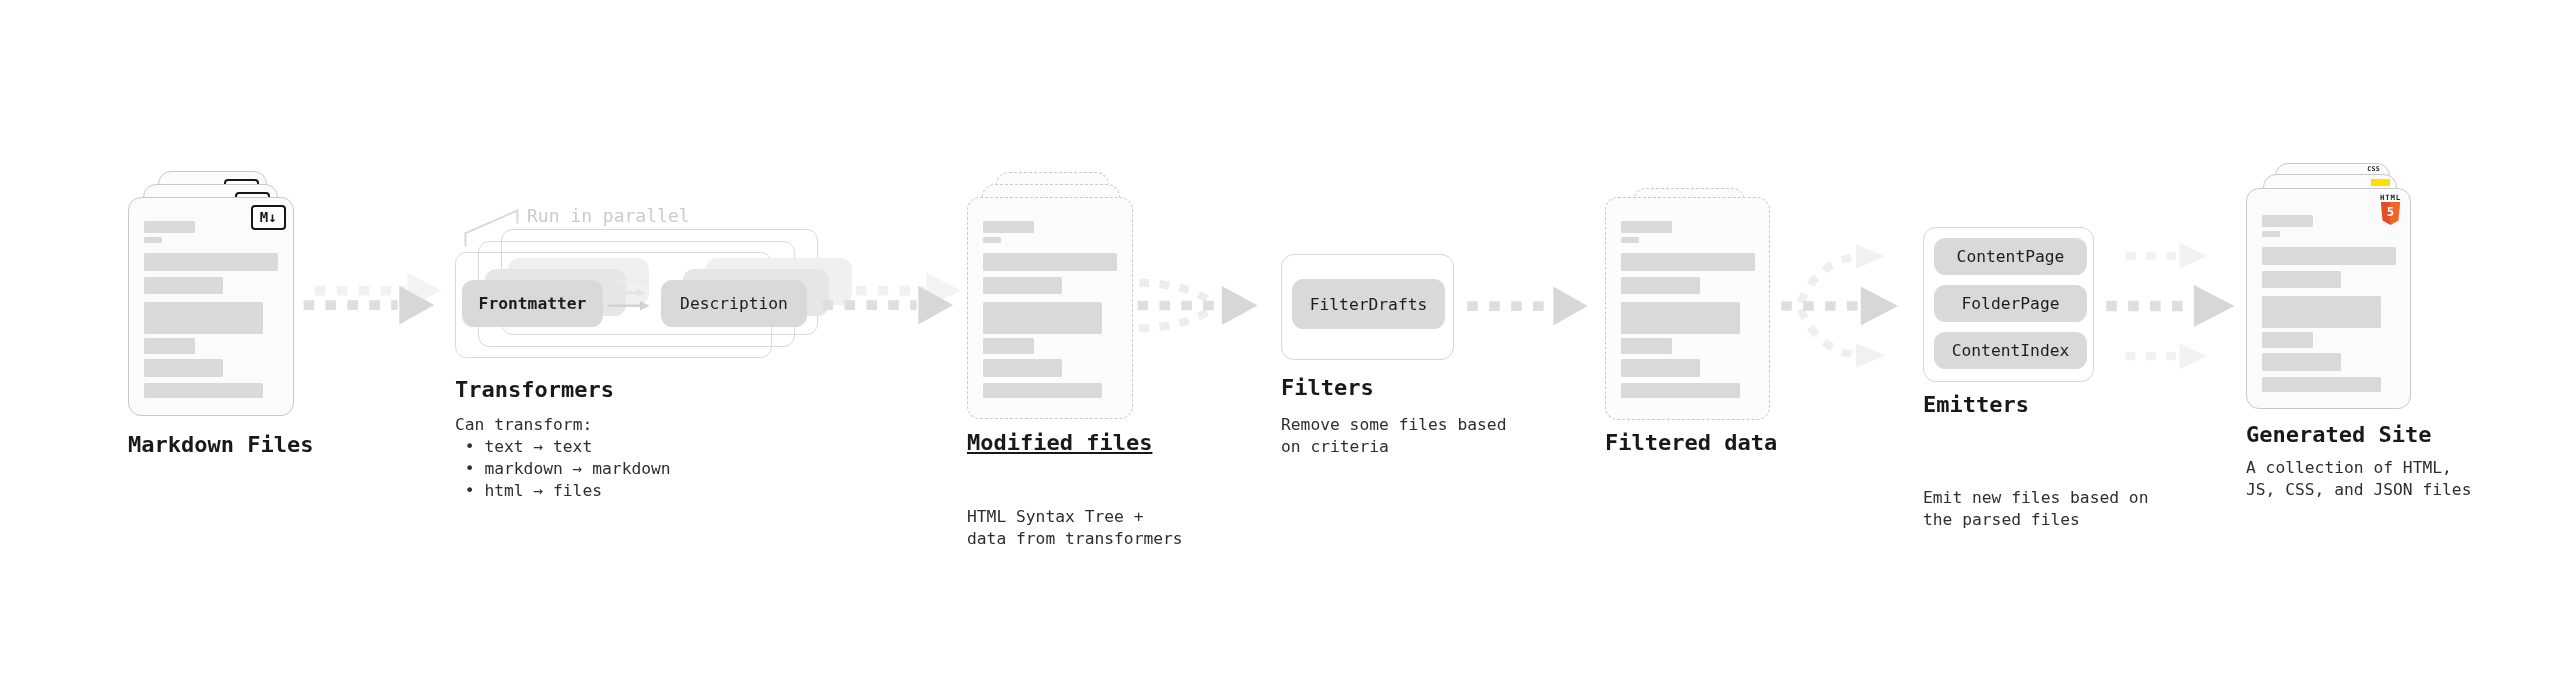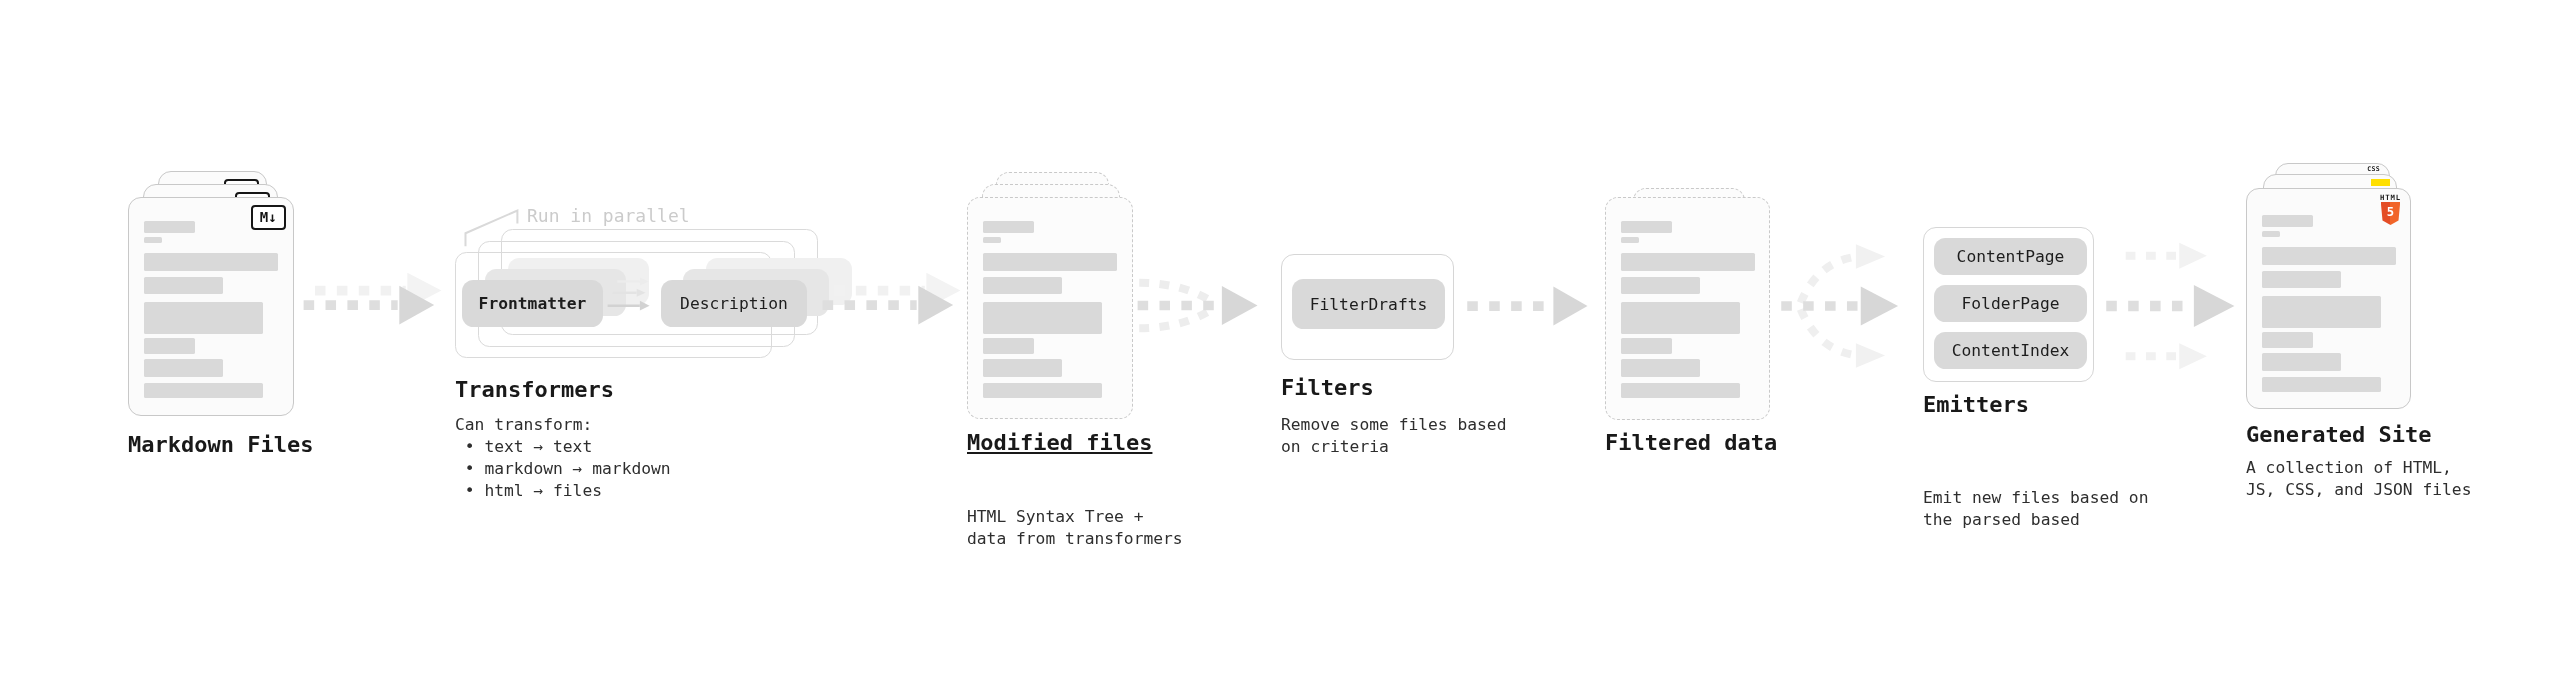--- a/index.html
+++ b/index.html
@@ -212,21 +212,21 @@
     </div>
     <div class="pill" style="left:1934px;top:285px;width:153px;height:37px;">
       <span>FolderPage</span>
     </div>
     <div class="pill" style="left:1934px;top:332px;width:153px;height:37px;">
       <span>ContentIndex</span>
     </div>
     <div class="stage-title" style="left:1923px;top:392px;">Emitters</div>
     <div class="stage-desc" style="left:1923px;top:446px;margin-top:41px;">
       <span class="line">Emit new files based on</span>
-      <span class="line">the parsed based</span>
+      <span class="line">the parsed files</span>
     </div>
   </div>
 
   <svg class="abs" style="left:2103px;top:241px;" width="142" height="130" viewBox="0 0 175 160">
     <line x1="28" y1="18" x2="92" y2="18" stroke="#f1f1f1" stroke-width="10" stroke-dasharray="12 13"></line>
     <polygon points="94,2 94,34 128,18" fill="#f2f2f2"></polygon>
     <line x1="4" y1="80" x2="110" y2="80" stroke="#dedede" stroke-width="13" stroke-dasharray="13 14"></line>
     <polygon points="112,54 112,106 162,80" fill="#d7d7d7"></polygon>
     <line x1="28" y1="142" x2="92" y2="142" stroke="#f1f1f1" stroke-width="10" stroke-dasharray="12 13"></line>
     <polygon points="94,126 94,158 128,142" fill="#f2f2f2"></polygon>

